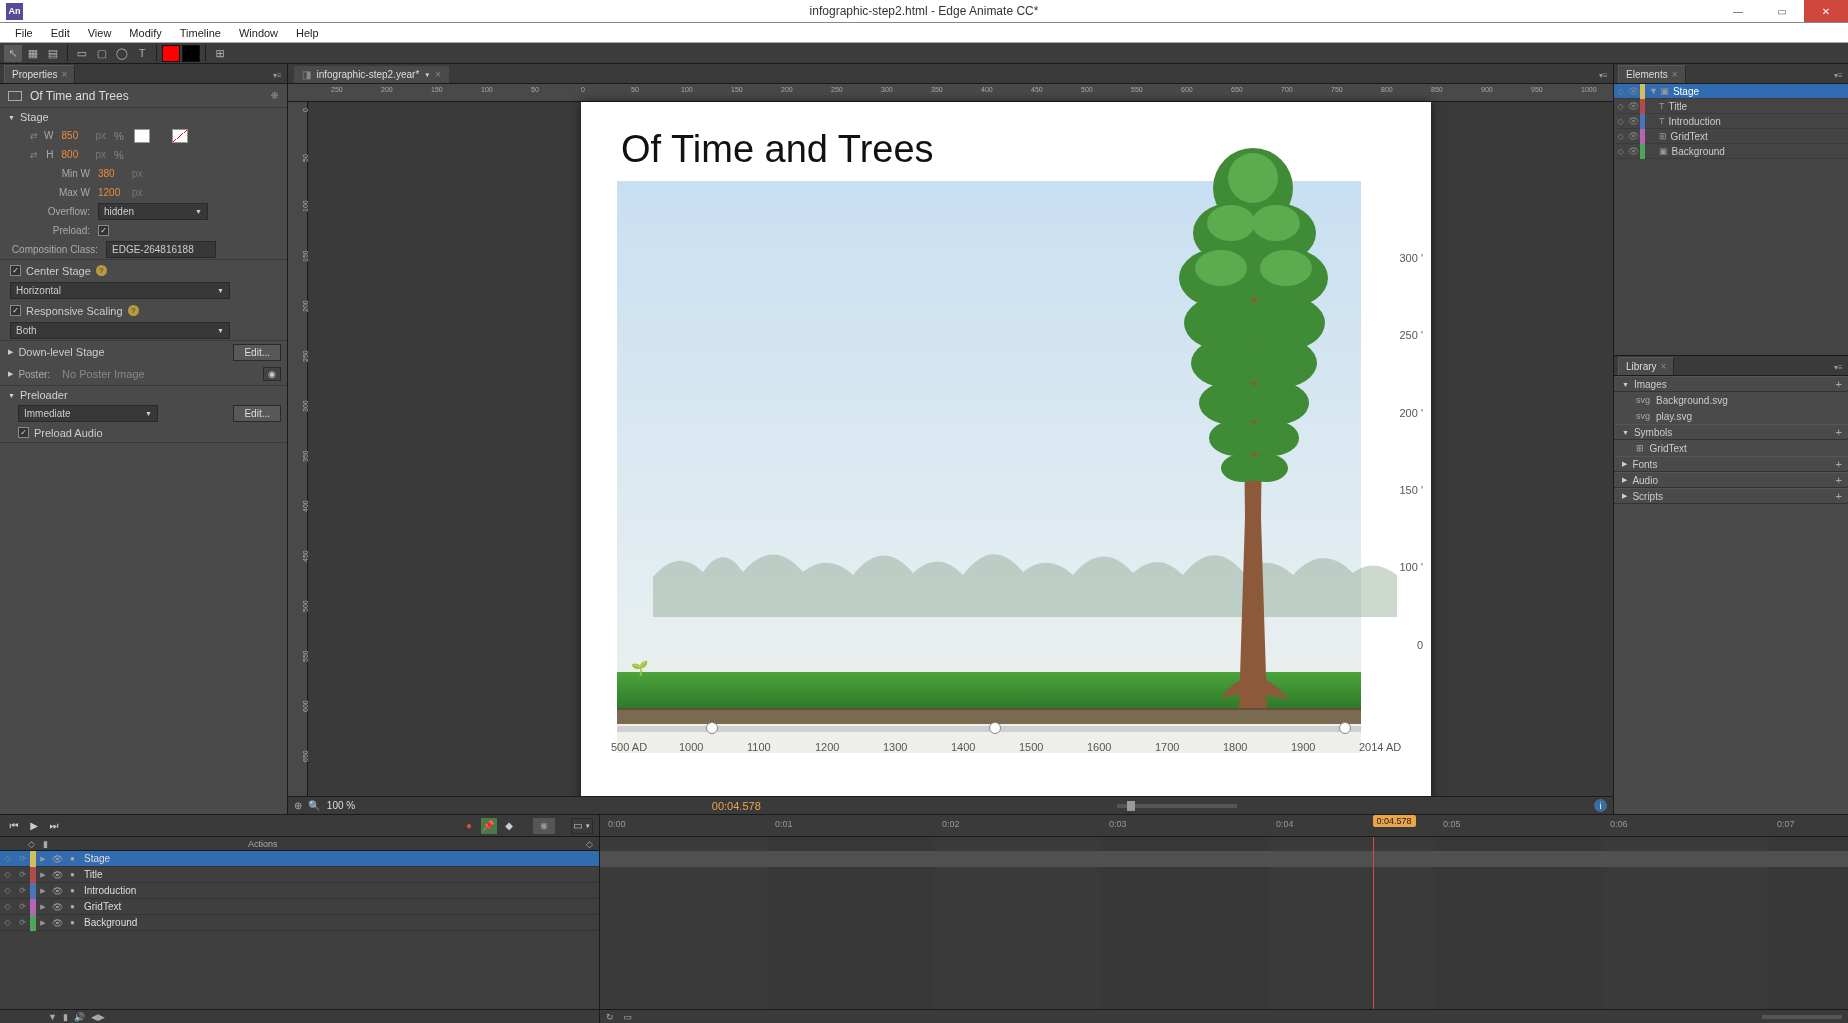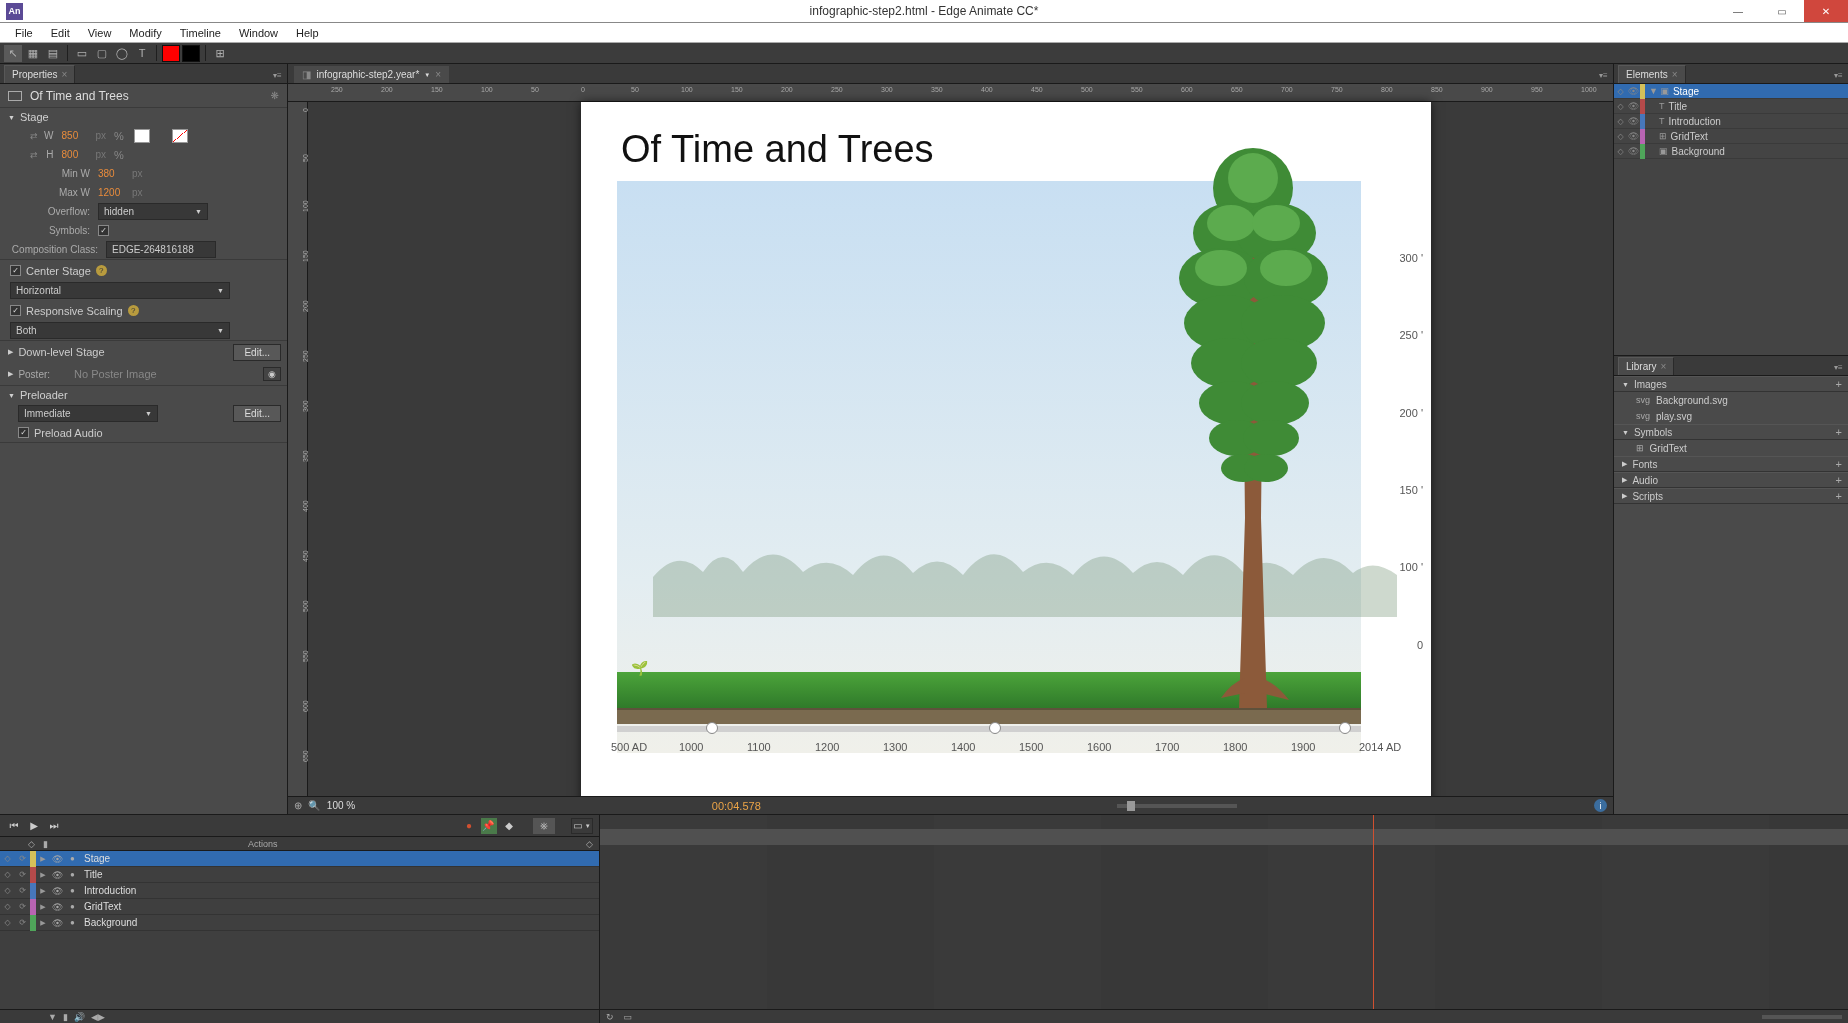--- a/index.html
+++ b/index.html
@@ -234,21 +234,21 @@
           <span class="valunit">px</span>
         </div>
         <div class="row">
           <span class="lbl">Overflow:</span>
           <div class="dd">
               <span>hidden</span>
               <span class="ddcaret">▼</span>
             </div>
         </div>
         <div class="row">
-          <span class="lbl">Symbols:</span>
+          <span class="lbl">Preload:</span>
           <div class="chk">✓</div>
         </div>
         <div class="row" style="padding-left:6px">
           <span class="lbl" style="width:92px">Composition Class:</span>
           <input class="fill-input" value="EDGE-264816188" style="">
         </div>
       </div>
       <div class="section">
         <div class="row" style="padding-left:10px; height:21px">
           <div class="chk">✓</div>
@@ -275,21 +275,21 @@
       </div>
       <div class="section">
         <div class="row" style="padding-left:8px; height:22px">
           <span class="tri" style="margin-right:5px; font-size:7px">▶</span>
           <span>Down-level Stage</span>
           <button class="btn" style="margin-left:auto">Edit...</button>
         </div>
         <div class="row" style="padding-left:8px; height:22px">
           <span class="tri" style="margin-right:5px; font-size:7px">▶</span>
           <span class="lbl" style="width:auto; text-align:left">Poster:</span>
-          <span style="color:#888; margin-left:16px">No Poster Image</span>
+          <span style="color:#888; margin-left:4px">No Poster Image</span>
           <div class="cam-ico">◉</div>
         </div>
       </div>
       <div class="section">
         <div class="section-h">
             <span class="tri">▼</span>
             <span>Preloader</span>
           </div>
         <div class="row" style="padding-left:18px">
           <div class="dd" style="max-width:140px">
@@ -631,20 +631,31 @@
         </div>
       </div>
     <div class="tl-foot">
       <span>▼</span>
       <span>▮</span>
       <span>🔊</span>
       <span>◀▶</span>
     </div>
   </div>
   <div class="tl-right">
+    <div class="time-ruler" id="time-ruler">
+        <div class="ttick" style="left: 8px;">0:00</div>
+        <div class="ttick" style="left: 175px;">0:01</div>
+        <div class="ttick" style="left: 342px;">0:02</div>
+        <div class="ttick" style="left: 509px;">0:03</div>
+        <div class="ttick" style="left: 676px;">0:04</div>
+        <div class="ttick" style="left: 843px;">0:05</div>
+        <div class="ttick" style="left: 1010px;">0:06</div>
+        <div class="ttick" style="left: 1177px;">0:07</div>
+        <div class="playhead-lbl" style="left: 772.526px;">0:04.578</div>
+      </div>
     <div class="tl-bg">
       <div class="bar" style="top:14px; left:0; width:100%; background:#505050"></div>
       <div class="playhead-line" id="playhead-line" style="left: 772.526px;"></div>
     </div>
     <div class="tl-foot2">
       <span>↻</span>
       <span>▭</span>
       <div class="zs"></div>
     </div>
   </div>

